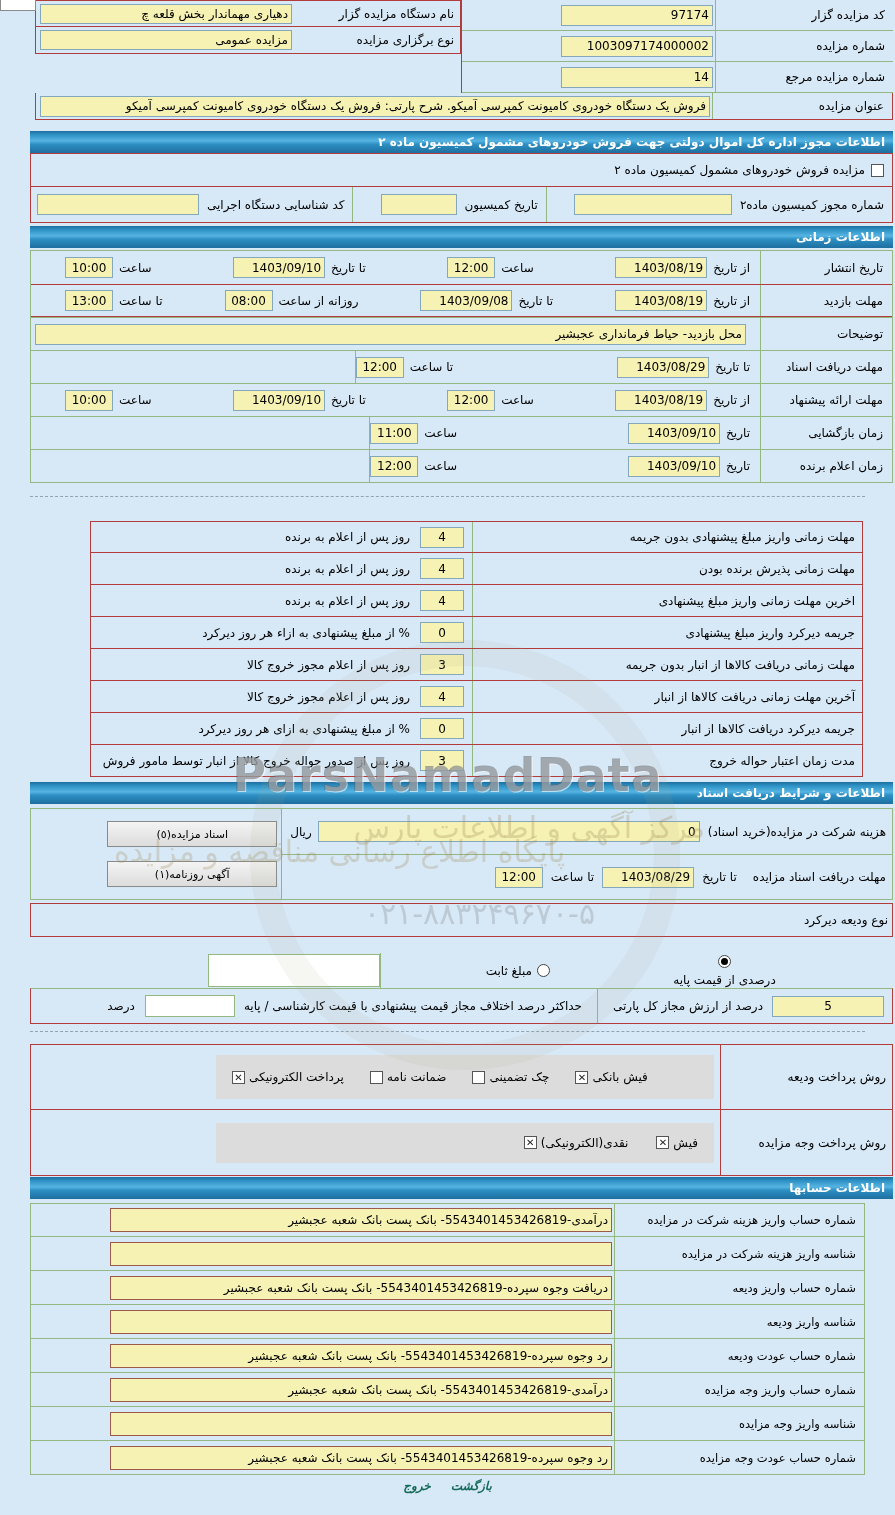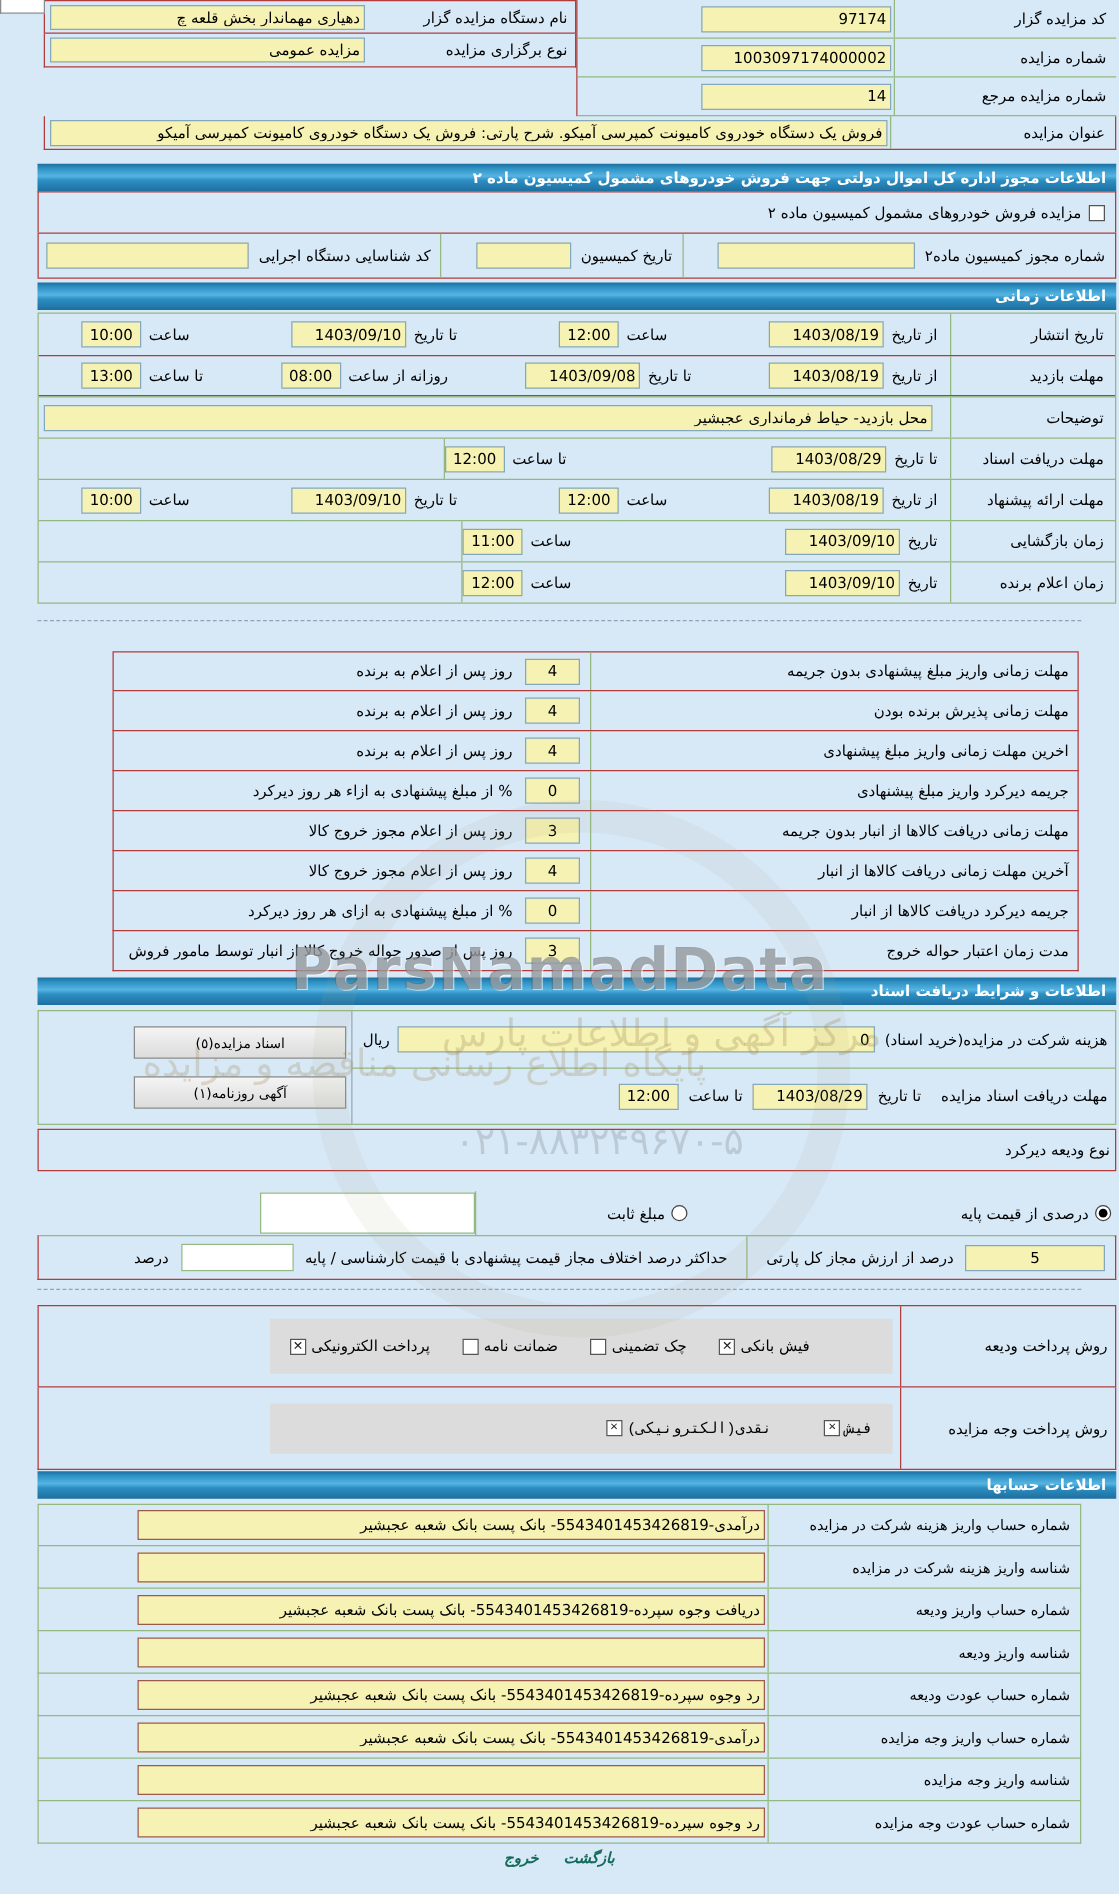--- a/index.html
+++ b/index.html
@@ -96,37 +96,37 @@
   input.feein{width:382px;}
   .docleft{width:263px;border-right:1px solid #9aa7ad;display:flex;flex-direction:column;
     align-items:flex-start;justify-content:center;gap:14px;padding-right:4px;}
   .btn{width:170px;height:26px;border:1px solid #8a8a8a;
     background:linear-gradient(180deg,#f4f4f4,#dcdcdc);
     font-family:inherit;font-size:11px;color:#000;cursor:pointer;}
   
   .vrow{height:34px;margin:3px 2px 0 30px;border:1px solid var(--red);
     display:flex;align-items:center;padding-right:4px;}
   .radiorow{height:35px;margin:16px 2px 0 30px;display:flex;align-items:center;}
-  .rc1{width:333px;display:flex;align-items:center;gap:5px;padding-right:4px;}
+  .rc1{width:333px;display:flex;align-items:center;gap:5px;padding-right:4px;flex-direction:column;}
   .rc2{width:180px;display:flex;align-items:center;gap:5px;border-left:1px solid var(--grn);
     align-self:stretch;}
   .wbox{width:172px;height:33px;background:#fff;border:1px solid var(--grn);}
   .rowB{height:36px;margin:0 2px 0 30px;border:1px solid var(--red);
     border-top:1px solid var(--grn);display:flex;align-items:center;}
   input.pct{width:112px;margin-right:8px;text-align:center;}
   .rowB .lab{padding:0 9px;}
   
   .payrow{display:flex;margin:0 2px 0 30px;border:1px solid var(--red);height:66px;}
   .payrow + .payrow{border-top:0;}
   .paylab{width:172px;display:flex;align-items:center;padding-right:6px;
     border-left:1px solid var(--red);}
   .payc{flex:1;display:flex;align-items:center;}
   .panel{background:var(--panel);height:44px;margin:10px 6px;display:flex;
     align-items:center;padding:0 16px;gap:26px;width:498px;direction:ltr;}
-  .panel.small{height:40px;gap:42px;justify-content:flex-end;font-family:Liberation Mono, monospace;}
+  .panel.small{height:40px;gap:28px;justify-content:flex-end;}
   .opt{display:flex;align-items:center;gap:4px;direction:ltr;}
   .opt .lab{direction:rtl;}
   
   .acc{margin:4px 30px 0 30px;}
   .arow{display:flex;align-items:center;height:34px;border:1px solid var(--grn);}
   .arow + .arow{border-top:0;}
   .alab{width:250px;align-self:stretch;display:flex;align-items:center;
     padding-right:8px;border-left:1px solid var(--grn);font-size:11.5px;}
   input.ain{width:502px;height:24px;margin-right:2px;border:1px solid #9b5a4a;flex:none;}
   

